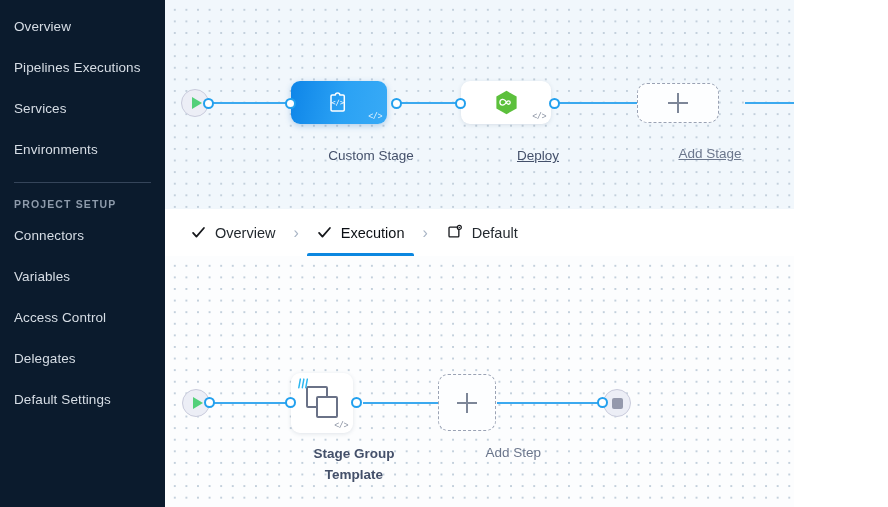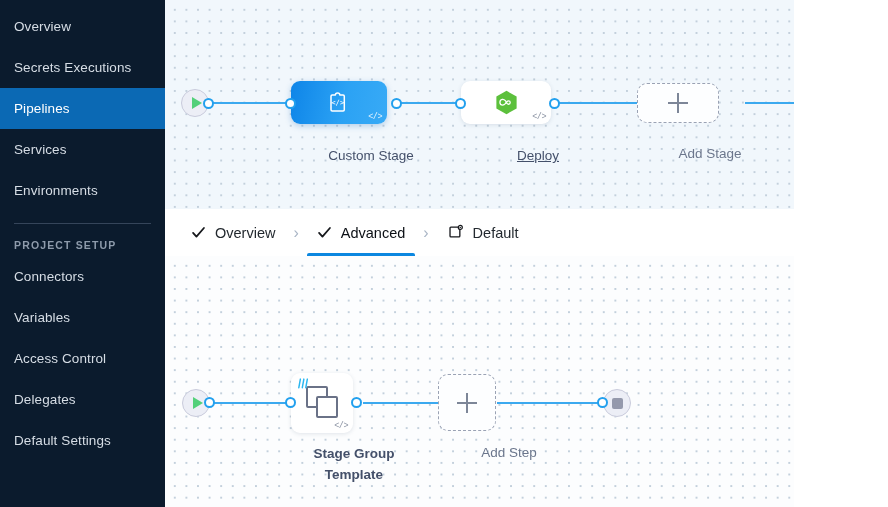--- a/index.html
+++ b/index.html
@@ -170,24 +170,21 @@
 </head>
 <body>
 
 <div id="app">
 
   <nav id="sidebar">
     <div class="nav-item">
       <span>Overview</span>
     </div>
     <div class="nav-item">
-      <span>Secrets Executions</span>
-    </div>
-    <div class="nav-item active">
-      <span>Pipelines</span>
+      <span>Pipelines Executions</span>
     </div>
     <div class="nav-item">
       <span>Services</span>
     </div>
     <div class="nav-item">
       <span>Environments</span>
     </div>
 
     <div class="nav-divider"></div>
 
@@ -244,21 +241,21 @@
           </svg>
           <span class="code-badge">&lt;/&gt;</span>
         </div>
         <div class="port" style="left:290px; top:98px;"></div>
         <div class="port" style="left:384px; top:98px;"></div>
         <div class="node-label" style="left:286px; top:145px; width:110px;text-decoration:underline;">Deploy</div>
 
         <div class="node dashed" style="left:472px; top:83px; width:82px; height:40px;">
           <div class="plus"></div>
         </div>
-        <div class="node-label muted" style="left:458px; top:143px; width:110px;">Add Stage</div>
+        <div class="node-label muted" style="left:458px; top:143px; width:110px;text-decoration:underline;">Add Stage</div>
 
         <div class="port" style="left:650px; top:98px;"></div>
         <div class="terminal" style="left:657px; top:89px;">
           <div class="stop-sq"></div>
         </div>
 
       </div>
     </div>
 
     <div id="tabbar">
@@ -269,21 +266,21 @@
         </svg>
         <span>Overview</span>
       </div>
 
       <div class="tab-sep">›</div>
 
       <div class="tab active">
         <svg class="tab-check" viewBox="0 0 16 16">
           <path d="M2.2 8.4l3.6 4 8-9.2" fill="none" stroke="#16181c" stroke-width="1.9" stroke-linecap="round" stroke-linejoin="round"></path>
         </svg>
-        <span>Advanced</span>
+        <span>Execution</span>
       </div>
 
       <div class="tab-sep">›</div>
 
       <div class="tab">
         <svg width="17" height="17" viewBox="0 0 18 18">
           <path d="M12.4 3.3H4.1c-.5 0-.9.4-.9.9v8.6c0 .5.4.9.9.9h8.6c.5 0 .9-.4.9-.9V6" fill="none" stroke="#16181c" stroke-width="1.4" stroke-linecap="round" stroke-linejoin="round"></path>
           <circle cx="14.1" cy="3.6" r="2.1" fill="none" stroke="#16181c" stroke-width="1.3"></circle>
           <circle cx="14.1" cy="3.6" r="0.7" fill="#16181c"></circle>
         </svg>
@@ -316,21 +313,21 @@
           <span class="code-badge">&lt;/&gt;</span>
         </div>
         <div class="port" style="left:120px; top:141px;"></div>
         <div class="port" style="left:186px; top:141px;"></div>
         <div class="node-label" style="left:97px; top:187px; width:120px;font-weight:bold;">Stage Group
 Template</div>
 
         <div class="node dashed" style="left:273px; top:118px; width:58px; height:57px;">
           <div class="plus"></div>
         </div>
-        <div class="node-label muted" style="left:257px; top:186px; width:110px;">Add Step</div>
+        <div class="node-label muted" style="left:234px; top:186px; width:110px;text-align:right;">Add Step</div>
 
         <div class="port" style="left:432px; top:141px;"></div>
         <div class="terminal" style="left:438px; top:133px;">
           <div class="stop-sq"></div>
         </div>
 
       </div>
     </div>
 
   </div>

